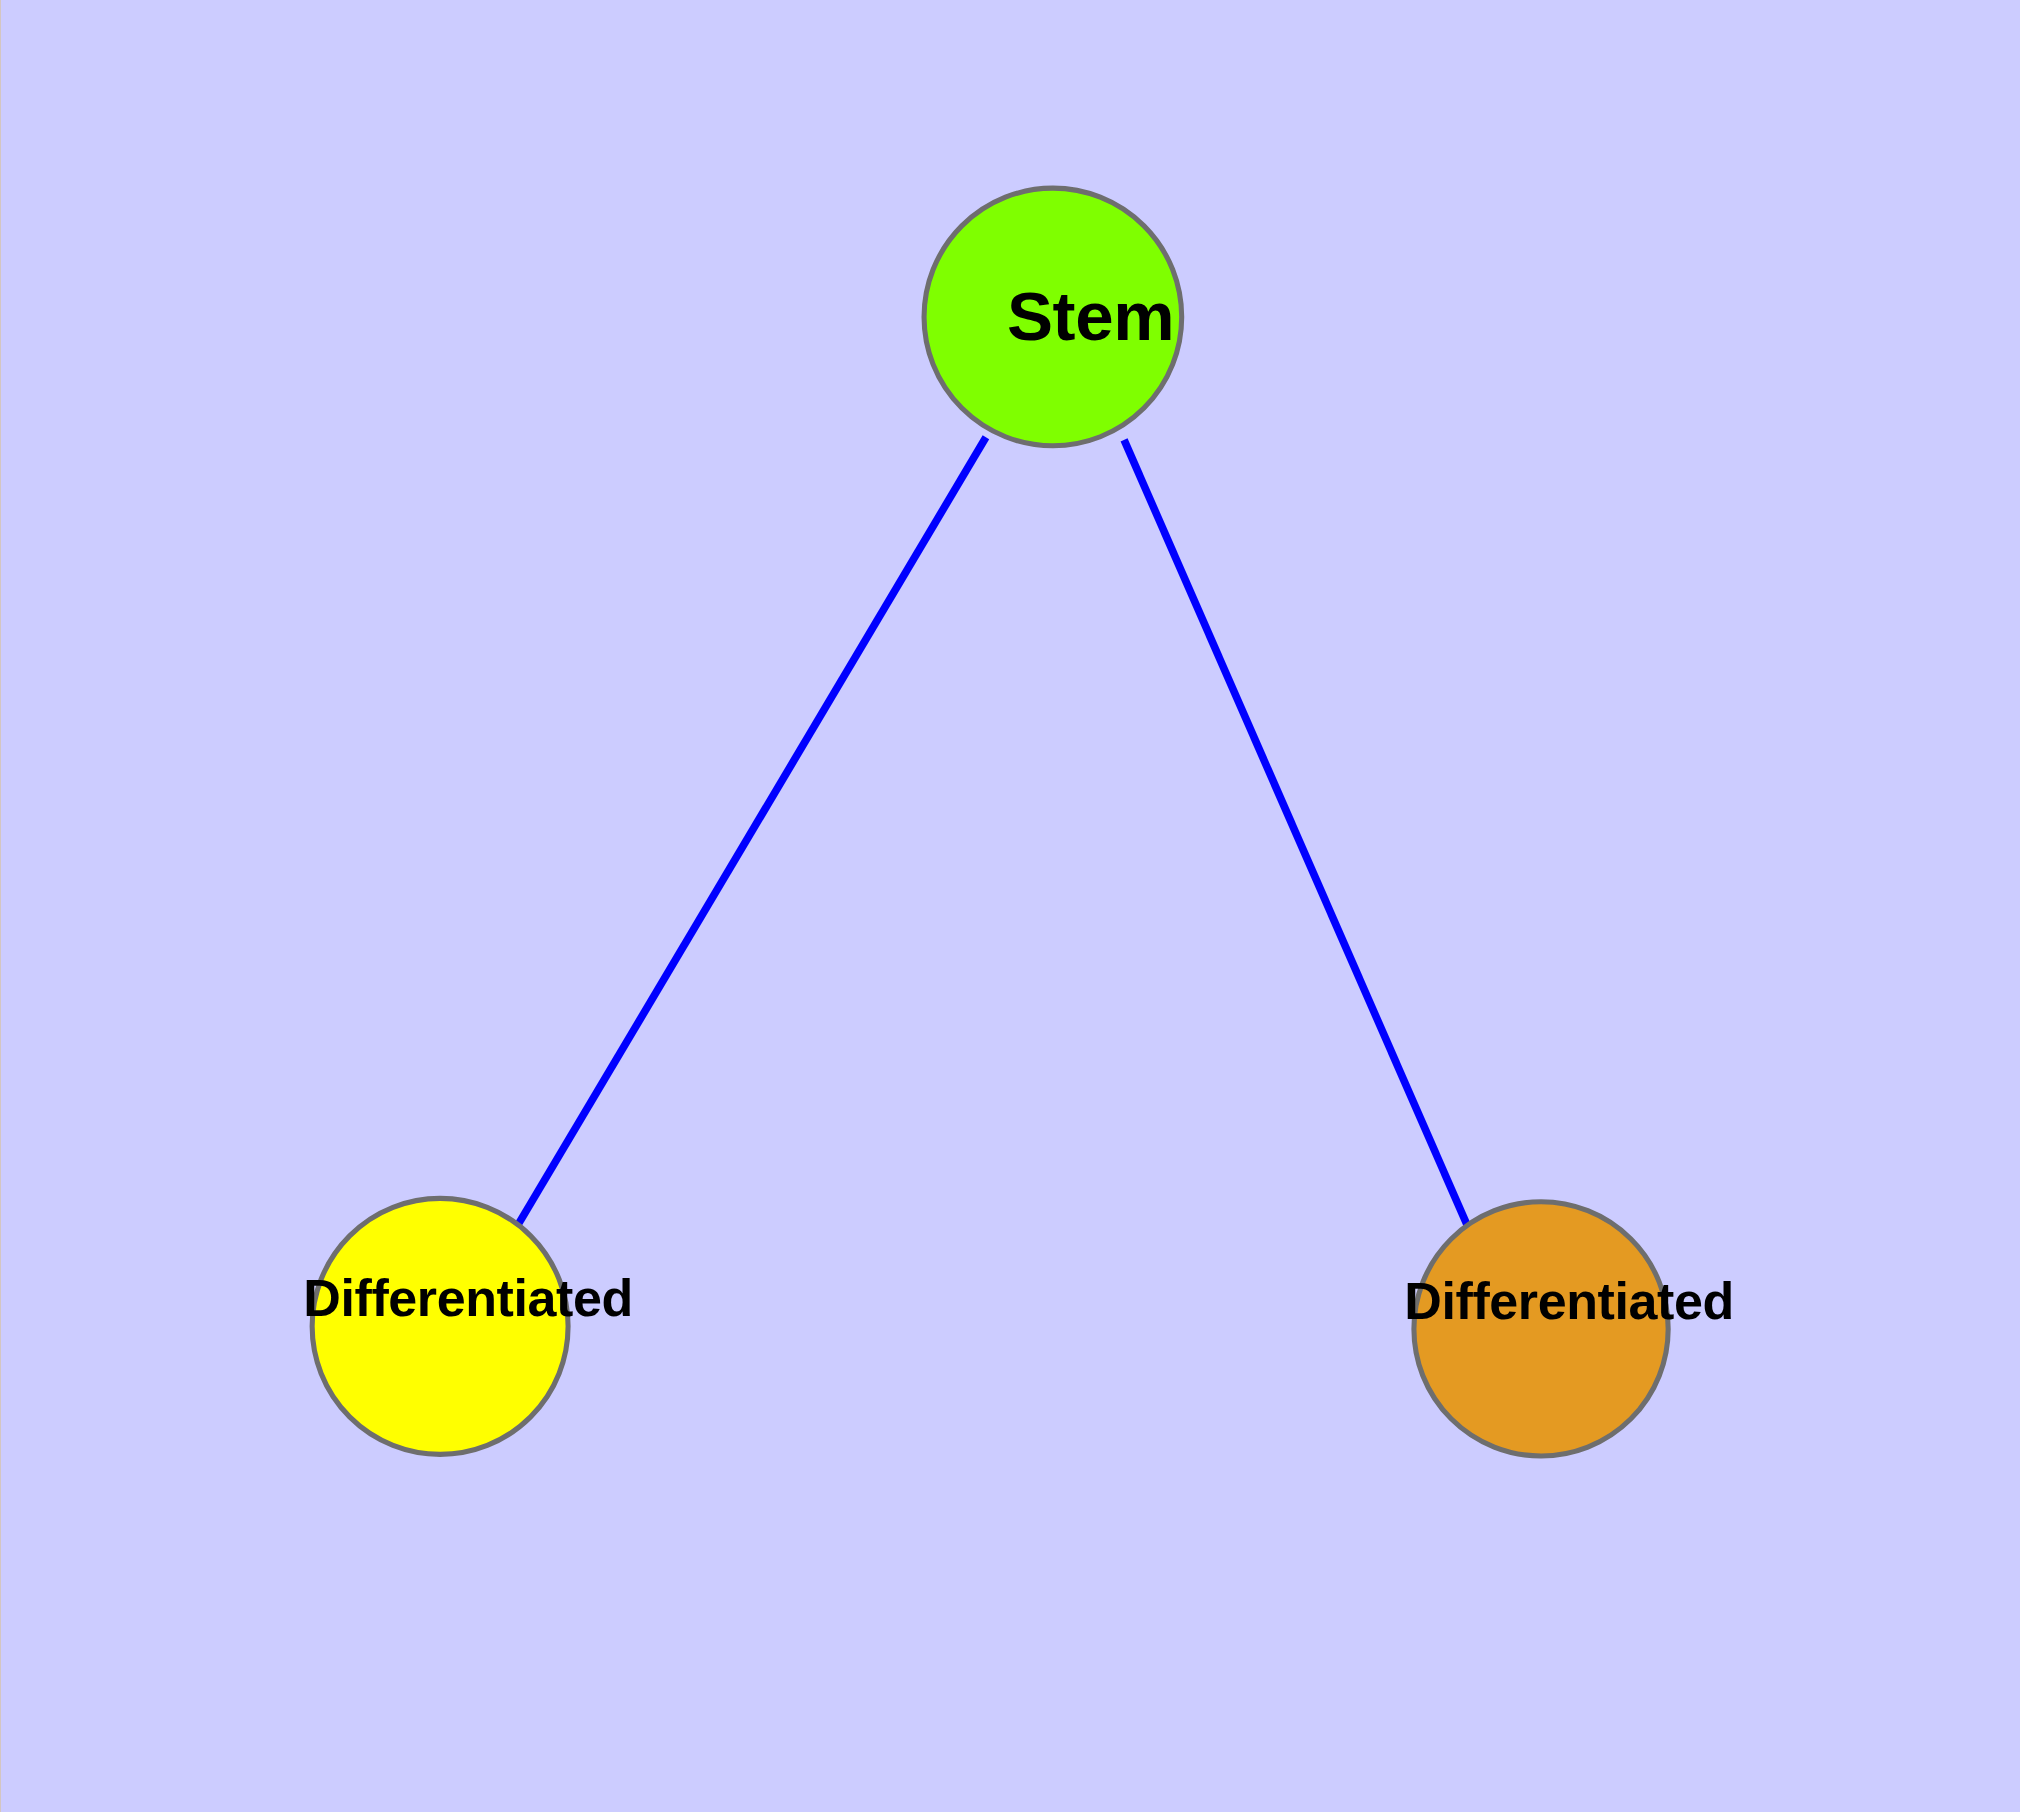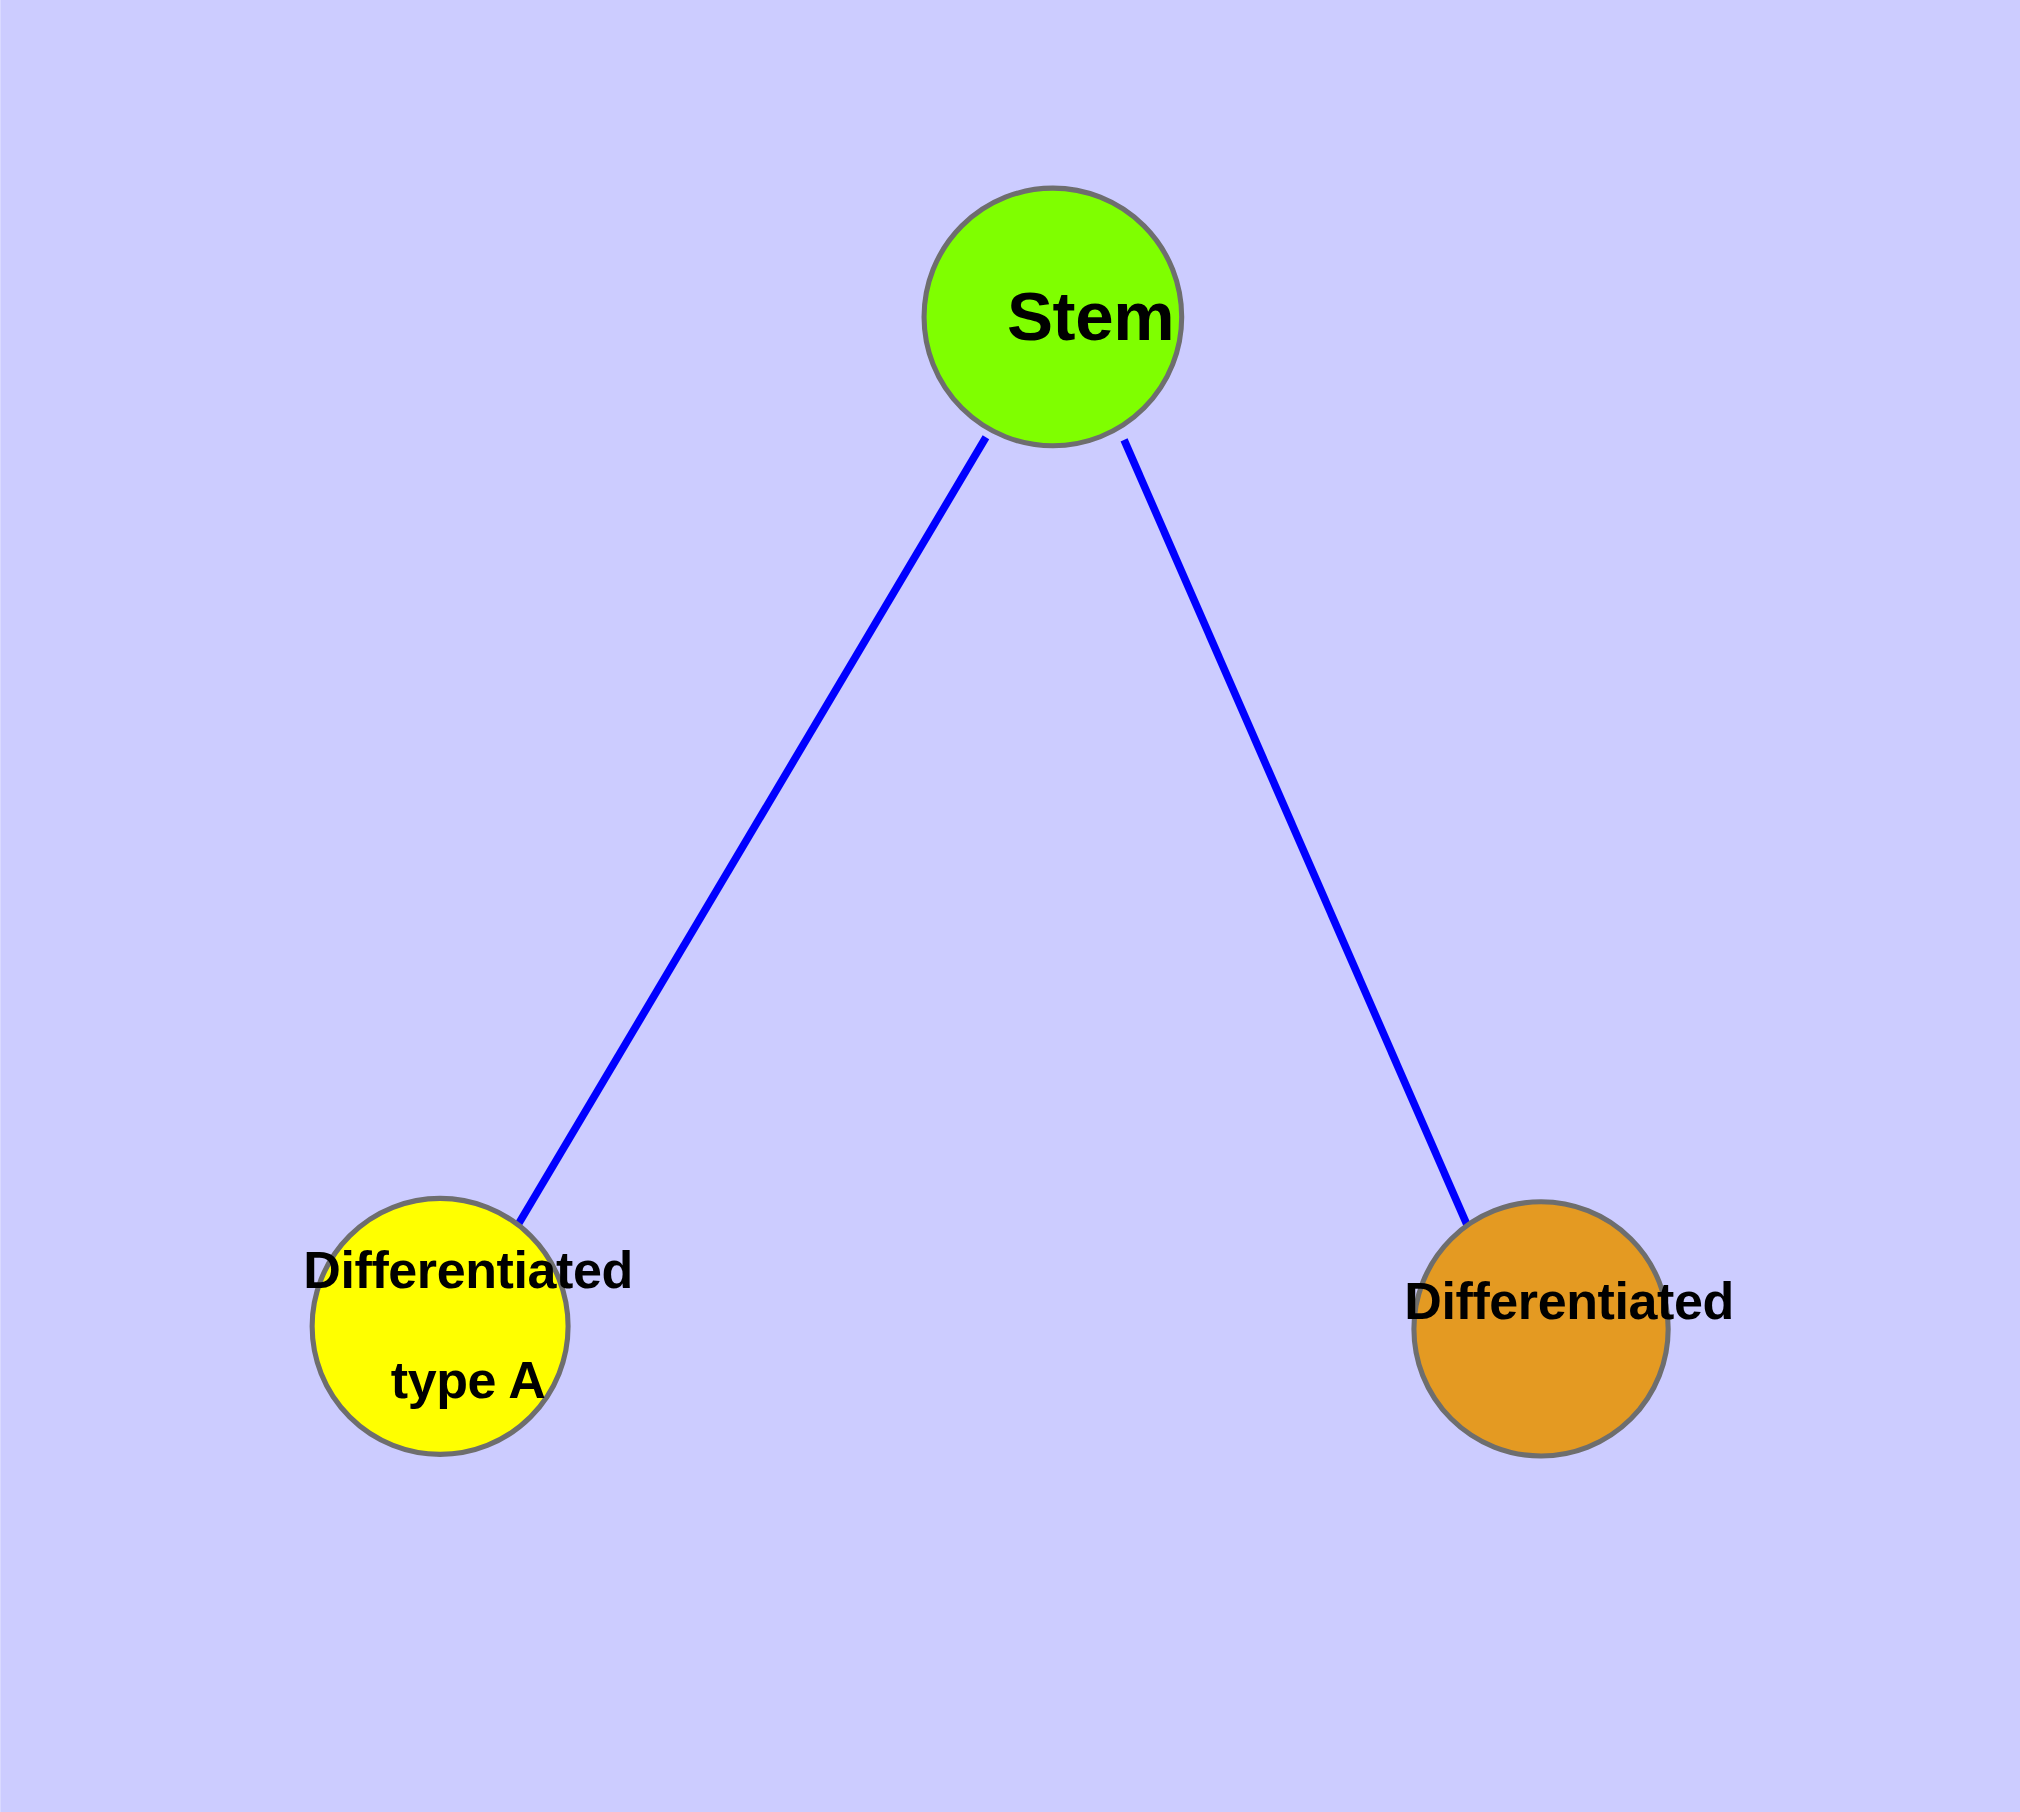--- a/index.html
+++ b/index.html
@@ -39,21 +39,21 @@
   .node-label.root {
     font-size: 69px;
   }
   .node-label.leaf {
     font-size: 52px;
   }
 </style>
 </head>
 <body>
 
-<div id="stage" style="width: 2021px; height: 1812px; background: #ffffff;">
+<div id="stage" style="width: 2021px; height: 1812px; background: #eab308;">
 
   <svg id="graph-svg" viewBox="0 0 2384 2138" xmlns="http://www.w3.org/2000/svg" style="width: 2021px; height: 1812px;">
 
     <rect x="0" y="0" width="2384" height="2138" fill="#ccccff"></rect>
 
     <g>
       <line class="graph-edge" x1="1163" y1="516" x2="611" y2="1445" stroke="#0000ff" stroke-width="9" stroke-linecap="butt"></line>
       <line class="graph-edge" x1="1326" y1="519" x2="1731" y2="1446" stroke="#0000ff" stroke-width="9" stroke-linecap="butt"></line>
     </g>
 
@@ -63,21 +63,20 @@
       <circle class="graph-node" cx="1818" cy="1568" r="150" fill="#e49a22" stroke="#6e6e6e" stroke-width="6"></circle>
     </g>
   </svg>
 
   <div class="node-label root" style="left: 1053px; top: 317px;">
     <span>Stem</span>
   </div>
 
   <div class="node-label leaf" style="left: 440px; top: 1326px;">
     <span>Differentiated</span><br>
-    <span>type A</span>
   </div>
 
   <div class="node-label leaf" style="left: 1541px; top: 1329px;">
     <span>Differentiated</span><br>
   </div>
 
 </div>
 
 
 </body></html>

